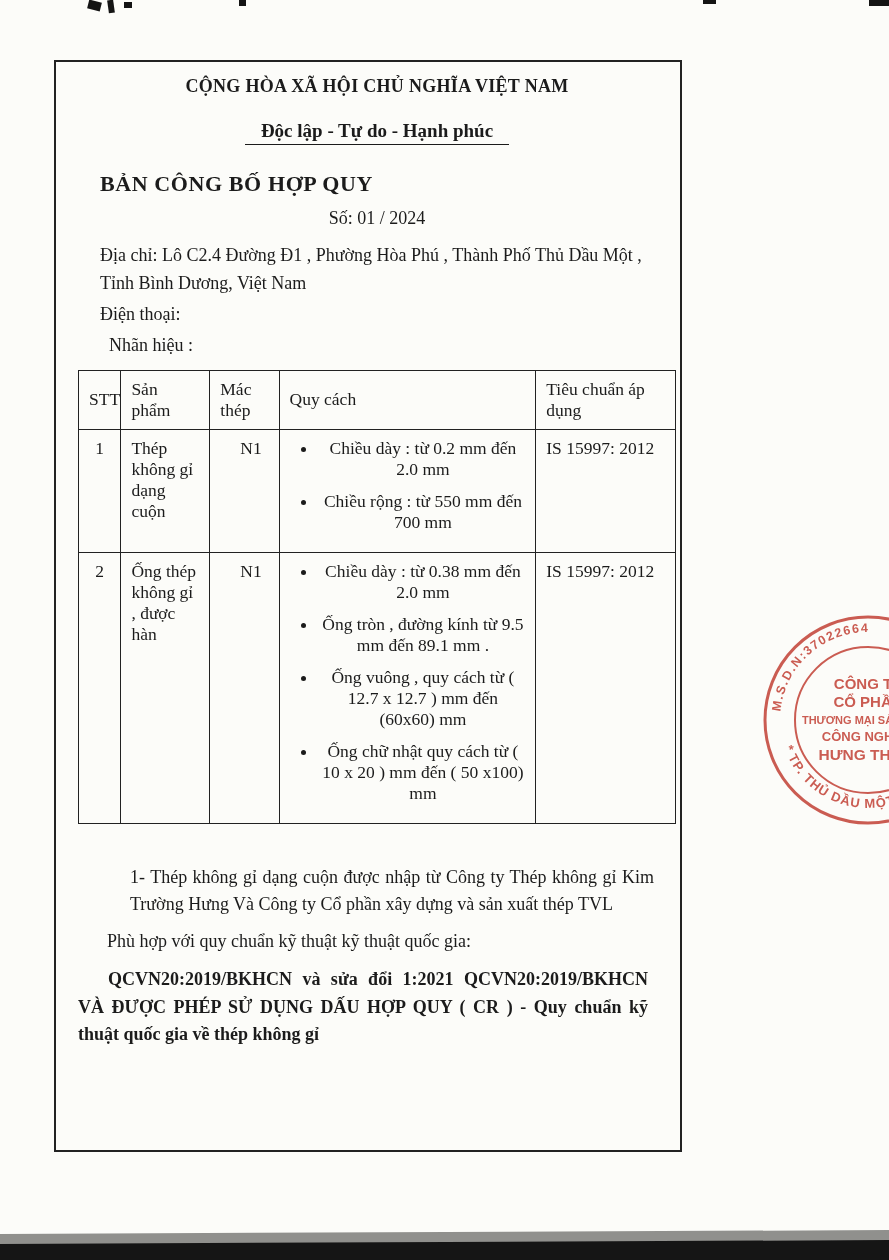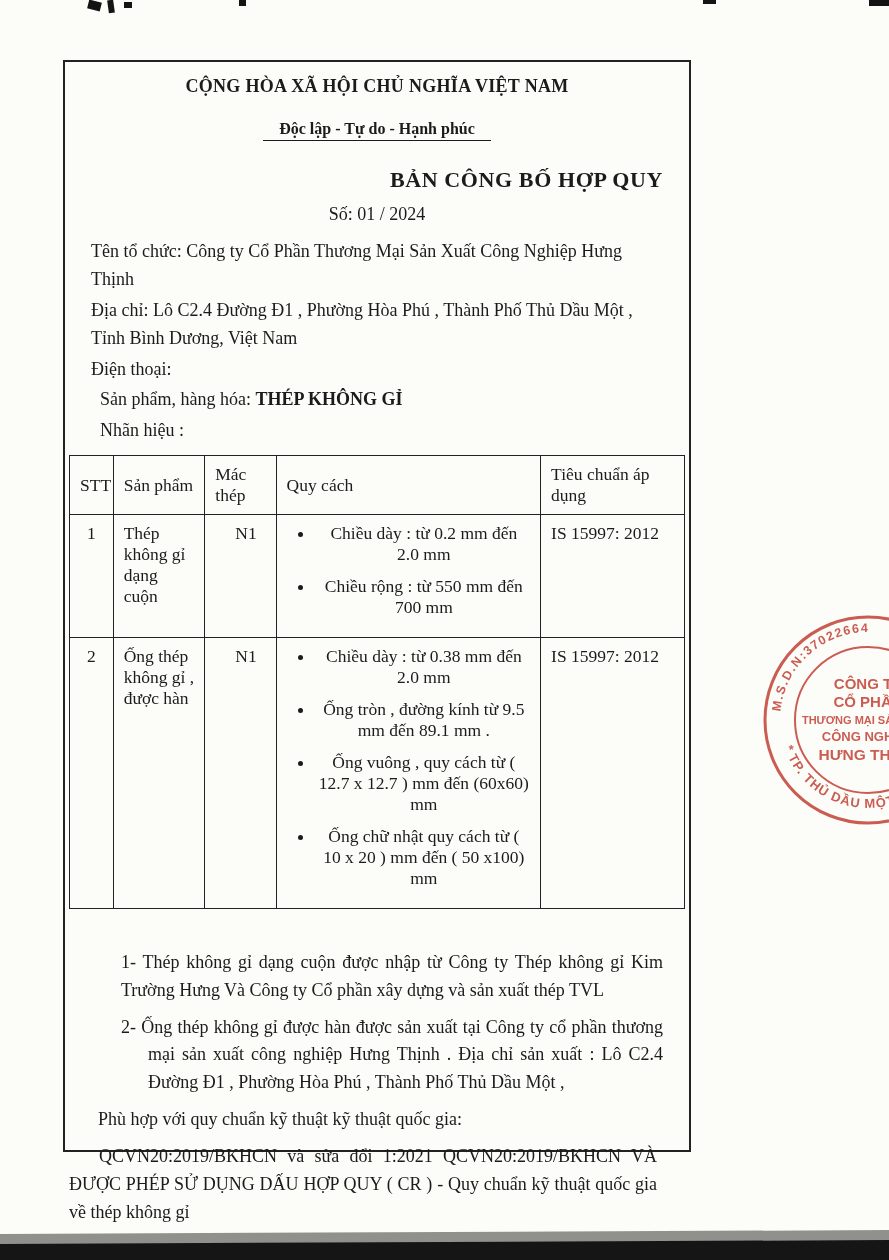--- a/index.html
+++ b/index.html
@@ -3,30 +3,30 @@
 <meta charset="utf-8">
 <style>
   * { box-sizing: border-box; }
   html,body { margin:0; padding:0; background:#d9d9d6; }
   .page {
     position:relative; width:889px; height:1260px; margin:0 auto;
     background:#fcfcf9; overflow:hidden;
     font-family:"Liberation Serif","DejaVu Serif",serif; color:#1b1b1b;
   }
   .frame {
-    position:absolute; left:63px; top:60px; width:628px; height:1092px;
-    border:2px solid #222; padding:12px 26px 0 26px;
+    position:absolute; left:54px; top:60px; width:628px; height:1092px;
+    border:2px solid #222; padding:12px 26px 0 44px;
   }
   .doc-header { text-align:center; margin-top:2px; }
   .nat-title { font-weight:bold; font-size:18px; letter-spacing:.3px; }
   .motto {
-    display:inline-block; font-weight:bold; font-size:16px;
+    display:inline-block; font-weight:bold; font-size:19px;
     margin-top:5px; padding:0 16px 2px 16px; border-bottom:1.6px solid #1b1b1b;
   }
-  .doc-title { text-align:right; font-weight:bold; font-size:22px; margin:26px 0 0 0; letter-spacing:.6px; }
+  .doc-title { text-align:left; font-weight:bold; font-size:22px; margin:26px 0 0 0; letter-spacing:.6px; }
   .doc-number { text-align:center; font-size:18px; margin-top:11px; }
   .info { font-size:18px; line-height:1.55; margin-top:13px; }
   .info p { margin:3px 0; }
   .info p.indent { margin-left:9px; }
   .bold { font-weight:bold; }
 
   table.product-table {
     border-collapse:collapse; table-layout:fixed;
     width:calc(100% + 44px); margin:10px -22px 0 -22px;
     font-size:17.5px;
@@ -44,21 +44,21 @@
   .c-prod { text-align:left; }
   .c-grade { padding-left:30px !important; }
   ul.specs { margin:0; padding:0 0 0 28px; }
   ul.specs li { margin:0 0 11px 0; padding-left:3px; text-align:center; }
 
   .notes { font-size:18px; line-height:1.52; margin-top:40px; }
   .note { margin:0 0 10px 30px; text-align:justify; }
   .note.hang { padding-left:27px; text-indent:-27px; }
   .province { margin:4px 0 0 3px; }
   .conf-intro { margin:10px 0 0 7px; }
-  .conformity { margin:10px 6px 0 -22px; text-indent:30px; text-align:justify; line-height:1.55; }
+  .conformity { margin:10px 6px 0 -22px; text-indent:30px; text-align:justify; line-height:1.55;font-weight:bold; }
 
   
   .stamp { position:absolute; left:748px; top:600px; opacity:.82; }
   .stamp text { fill:#c03a2e; font-family:"Liberation Sans","DejaVu Sans",sans-serif; font-weight:bold; }
 
   
   .artifact { position:absolute; background:#141414; }
   .a1 { left:88px;  top:1px;  width:13px; height:9px;  transform:rotate(14deg); }
   .a2 { left:108px; top:0;    width:6px;  height:13px; transform:rotate(-8deg); }
   .a3 { left:124px; top:2px;  width:8px;  height:6px;  }
@@ -77,24 +77,22 @@
 
     <div class="doc-header">
       <div class="nat-title">CỘNG HÒA XÃ HỘI CHỦ NGHĨA VIỆT NAM</div><br>
       <span class="motto">Độc lập - Tự do - Hạnh phúc</span>
     </div>
 
     <div class="doc-title">BẢN CÔNG BỐ HỢP QUY</div>
     <div class="doc-number">Số: 01 / 2024</div>
 
     <div class="info">
-      <p>Tên tổ chức: Công ty Cổ Phần Thương Mại Sản Xuất Công Nghiệp Hưng Thịnh</p>
       <p>Địa chỉ: Lô C2.4 Đường Đ1 , Phường Hòa Phú , Thành Phố Thủ Dầu Một , Tỉnh Bình Dương, Việt Nam</p>
       <p>Điện thoại:</p>
-      <p class="indent"><span>Sản phẩm, hàng hóa: </span><span class="bold">THÉP KHÔNG GỈ</span></p>
       <p class="indent">Nhãn hiệu :</p>
     </div>
 
     <table class="product-table">
       <colgroup>
         <col style="width:7.1%">
           <col style="width:14.9%">
           <col style="width:11.6%">
           <col style="width:43%">
           <col style="width:23.4%">
@@ -133,21 +131,20 @@
               <li>Ống chữ nhật quy cách từ ( 10 x 20 ) mm đến ( 50 x100) mm</li>
             </ul>
           </td>
           <td>IS 15997: 2012</td>
         </tr>
       </tbody>
     </table>
 
     <div class="notes">
       <p class="note"><span>1-</span> <span>Thép không gỉ dạng cuộn được nhập từ Công ty Thép không gỉ Kim Trường Hưng Và Công ty Cổ phần xây dựng và sản xuất thép TVL</span></p>
-      <p class="note hang"><span>2-</span> <span>Ống thép không gỉ được hàn được sản xuất tại Công ty cổ phần thương mại sản xuất công nghiệp Hưng Thịnh . Địa chỉ sản xuất : Lô C2.4 Đường Đ1 , Phường Hòa Phú , Thành Phố Thủ Dầu Một ,</span></p>
       <p class="conf-intro">Phù hợp với quy chuẩn kỹ thuật kỹ thuật quốc gia:</p>
       <p class="conformity">QCVN20:2019/BKHCN và sửa đổi 1:2021 QCVN20:2019/BKHCN VÀ ĐƯỢC PHÉP SỬ DỤNG DẤU HỢP QUY ( CR ) -  Quy chuẩn kỹ thuật quốc gia về thép không gỉ</p>
     </div>
 
   </div>
 
   <svg class="stamp" width="240" height="240" viewBox="0 0 240 240" aria-hidden="true">
     <g fill="none" stroke="#c03a2e">
       <circle cx="120" cy="120" r="103" stroke-width="3"></circle>
       <circle cx="120" cy="120" r="73" stroke-width="2"></circle>

